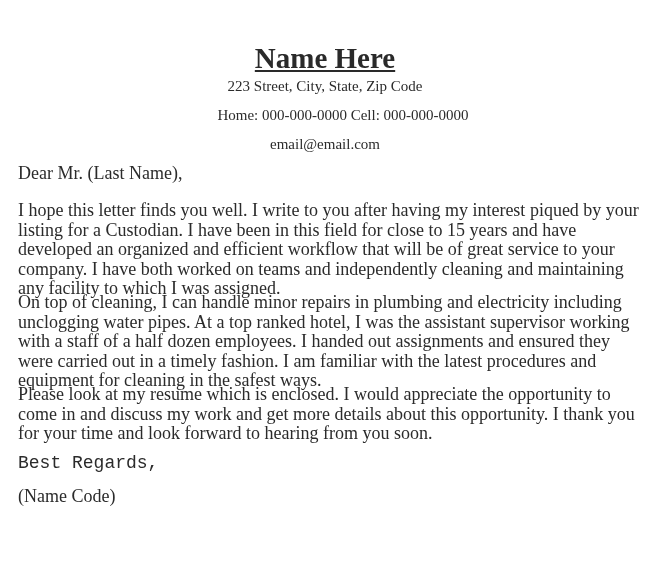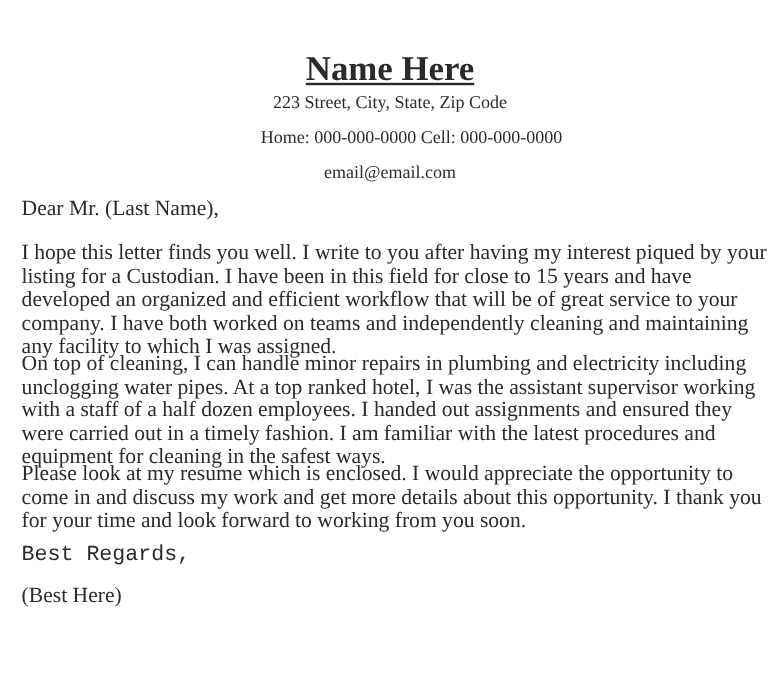--- a/index.html
+++ b/index.html
@@ -65,16 +65,16 @@
 
 <div>
   <div class="header name">Name Here</div>
   <div class="header address">223 Street, City, State, Zip Code</div>
   <div class="header phone">Home: 000-000-0000 Cell: 000-000-0000</div>
   <div class="header email">email@email.com</div>
 
   <p class="body-text salutation">Dear Mr. (Last Name),</p>
   <p class="body-text p1">I hope this letter finds you well. I write to you after having my interest piqued by your listing for a Custodian. I have been in this field for close to 15 years and have developed an organized and efficient workflow that will be of great service to your company. I have both worked on teams and independently cleaning and maintaining any facility to which I was assigned.</p>
   <p class="body-text p2">On top of cleaning, I can handle minor repairs in plumbing and electricity including unclogging water pipes. At a top ranked hotel, I was the assistant supervisor working with a staff of a half dozen employees. I handed out assignments and ensured they were carried out in a timely fashion. I am familiar with the latest procedures and equipment for cleaning in the safest ways.</p>
-  <p class="body-text p3">Please look at my resume which is enclosed. I would appreciate the opportunity to come in and discuss my work and get more details about this opportunity. I thank you for your time and look forward to working from you soon.</p>
+  <p class="body-text p3">Please look at my resume which is enclosed. I would appreciate the opportunity to come in and discuss my work and get more details about this opportunity. I thank you for your time and look forward to hearing from you soon.</p>
   <p class="body-text closing">Best Regards,</p>
-  <p class="body-text signature">(Best Here)</p>
+  <p class="body-text signature">(Name Code)</p>
 </div>
 
 </body></html>

